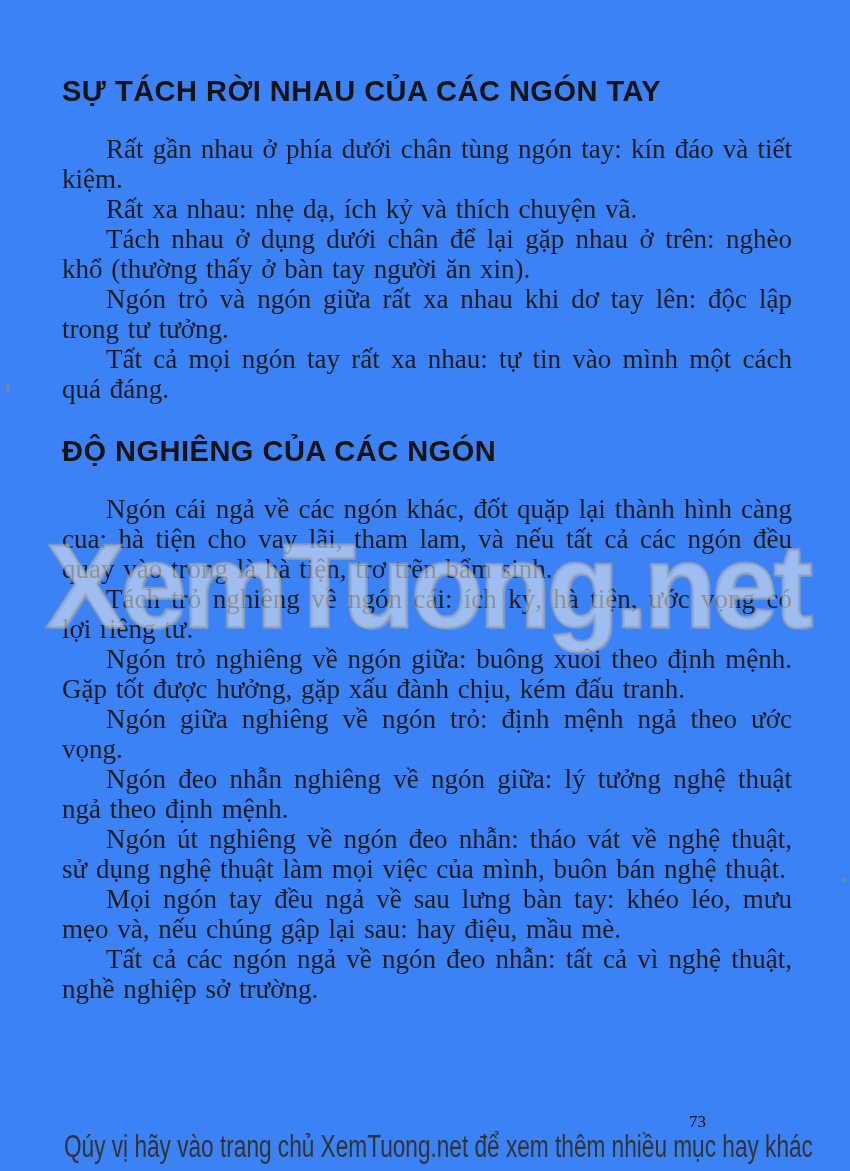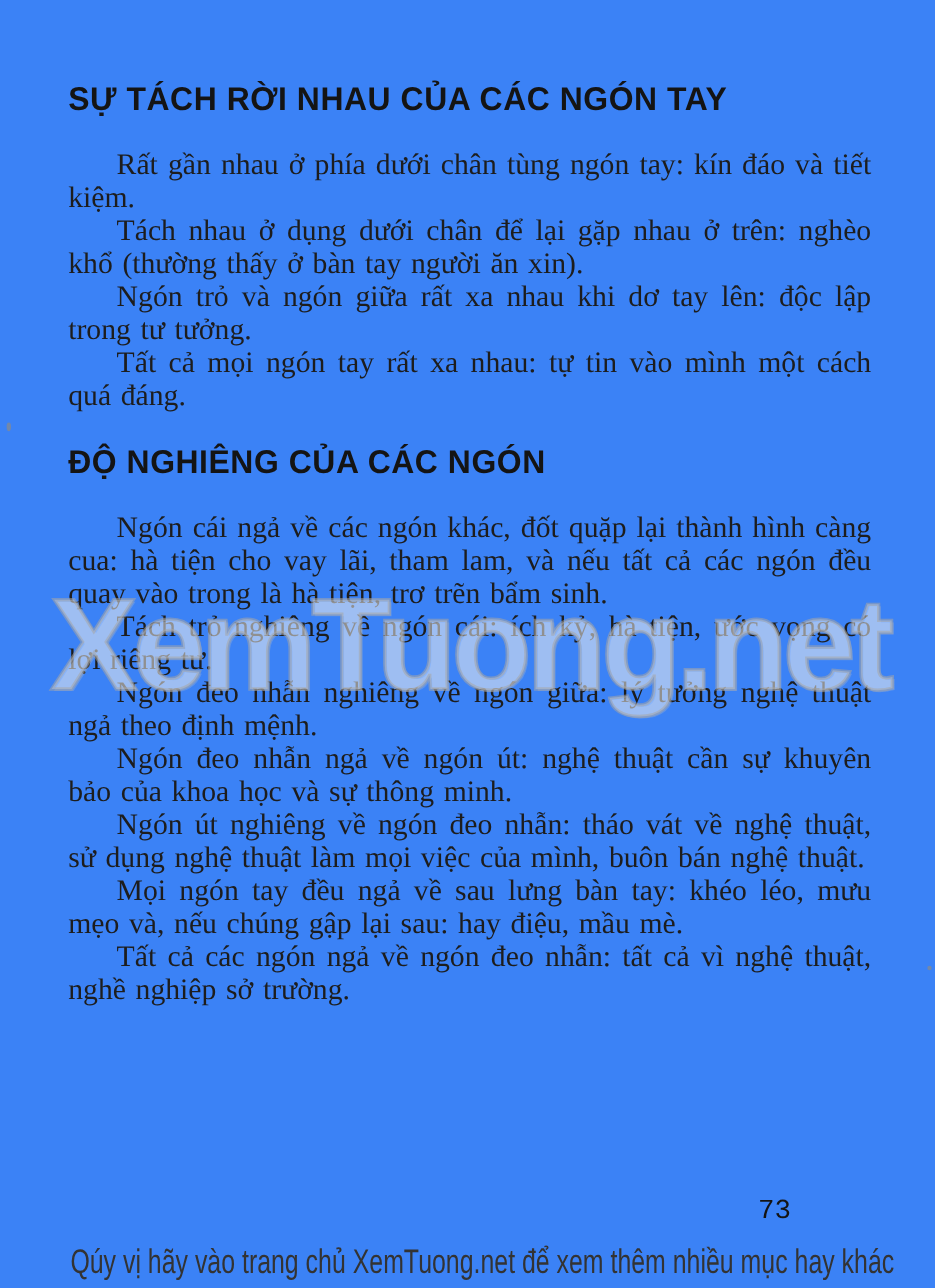--- a/index.html
+++ b/index.html
@@ -54,23 +54,23 @@
     white-space: nowrap;
     color: rgba(255,255,255,0.40);
     -webkit-text-stroke: 3px rgba(165,165,165,0.55);
     text-shadow: 2px 2px 0 rgba(200,200,200,0.25);
     pointer-events: none;
     z-index: 5;
   }
   .pagenum {
     position: absolute;
     left: 689px;
-    top: 1086px;
-    font-family: Liberation Mono, monospace;
-    font-size: 25px;
+    top: 1112px;
+    font-family: Liberation Serif, serif;
+    font-size: 17px;
     color: #141414;
     z-index: 6;
   }
   .footer-bar {
     position: absolute;
     left: 0;
     bottom: 2px;
     width: 722px;
     height: 44px;
     z-index: 7;
@@ -103,30 +103,32 @@
 </head>
 <body>
 
 <div class="canvas">
 
   <div class="scan-page">
 
     <div class="heading">SỰ TÁCH RỜI NHAU CỦA CÁC NGÓN TAY</div>
 
     <p>Rất gần nhau ở phía dưới chân tùng ngón tay: kín đáo và tiết kiệm.</p>
+    <p>Rất xa nhau: nhẹ dạ, ích kỷ và thích chuyện vã.</p>
     <p>Tách nhau ở dụng dưới chân để lại gặp nhau ở trên: nghèo khổ (thường thấy ở bàn tay người ăn xin).</p>
     <p>Ngón trỏ và ngón giữa rất xa nhau khi dơ tay lên: độc lập trong tư tưởng.</p>
     <p>Tất cả mọi ngón tay rất xa nhau: tự tin vào mình một cách quá đáng.</p>
 
     <div class="heading second">ĐỘ NGHIÊNG CỦA CÁC NGÓN</div>
 
     <p>Ngón cái ngả về các ngón khác, đốt quặp lại thành hình càng cua: hà tiện cho vay lãi, tham lam, và nếu tất cả các ngón đều quay vào trong là hà tiện, trơ trẽn bẩm sinh.</p>
     <p>Tách trỏ nghiêng về ngón cái: ích kỷ, hà tiện, ước vọng có lợi riêng tư.</p>
+    <p>Ngón trỏ nghiêng về ngón giữa: buông xuôi theo định mệnh. Gặp tốt được hưởng, gặp xấu đành chịu, kém đấu tranh.</p>
+    <p>Ngón giữa nghiêng về ngón trỏ: định mệnh ngả theo ước vọng.</p>
     <p>Ngón đeo nhẫn nghiêng về ngón giữa: lý tưởng nghệ thuật ngả theo định mệnh.</p>
-    <p>Ngón đeo nhẫn ngả về ngón út: nghệ thuật cần sự khuyên bảo của khoa học và sự thông minh.</p>
     <p>Ngón út nghiêng về ngón đeo nhẫn: tháo vát về nghệ thuật, sử dụng nghệ thuật làm mọi việc của mình, buôn bán nghệ thuật.</p>
     <p>Mọi ngón tay đều ngả về sau lưng bàn tay: khéo léo, mưu mẹo và, nếu chúng gập lại sau: hay điệu, mầu mè.</p>
     <p>Tất cả các ngón ngả về ngón đeo nhẫn: tất cả vì nghệ thuật, nghề nghiệp sở trường.</p>
 
   </div>
 
   <div class="watermark">XemTuong.net</div>
 
   <div class="pagenum">73</div>
 

